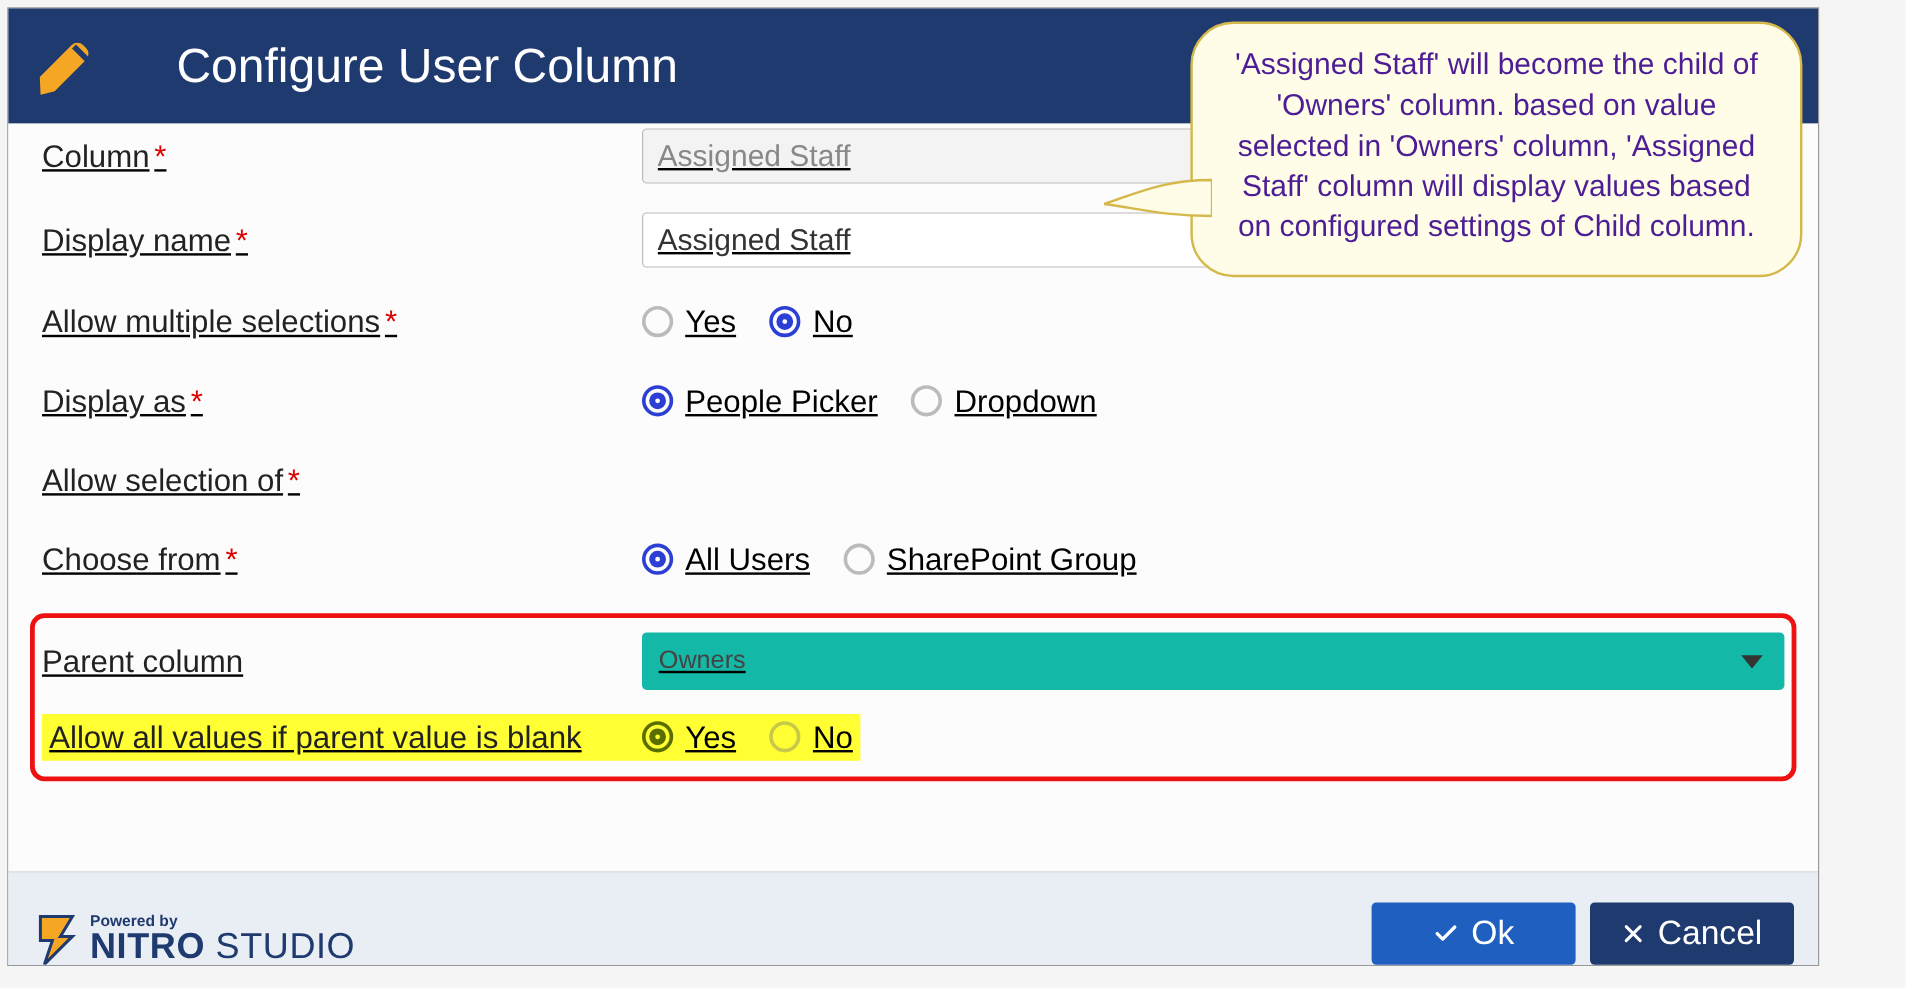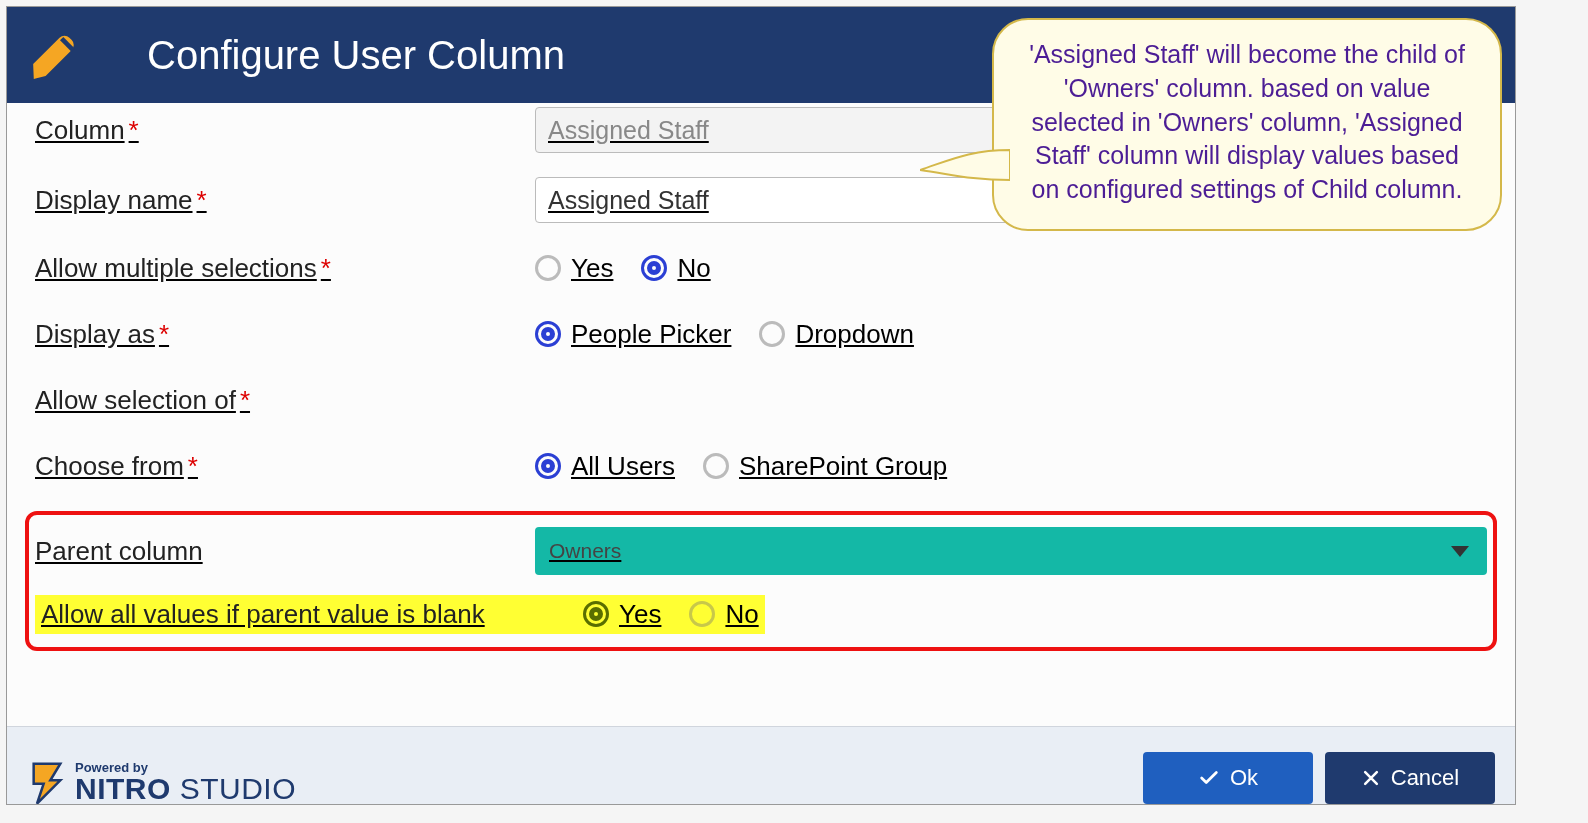--- a/index.html
+++ b/index.html
@@ -114,21 +114,20 @@
     border: 4px solid #e11;
     border-radius: 12px;
     padding: 12px 6px 8px 6px;
     margin: 0 -10px 10px -10px;
   }
   .highlight-yellow {
     background: #ffff33;
     display: inline-flex;
     align-items: center;
     padding: 4px 6px;
-    gap: 48px;
   }
   .highlight-row .label { width: 494px; }
 
   .select-wrap {
     position: relative;
     width: 100%;
   }
   .select-display {
     width: 100%;
     height: 48px;
@@ -168,21 +167,21 @@
   .brand-powered { font-size: 13px; font-weight: 600; }
   .brand-name { font-size: 30px; font-weight: 900; letter-spacing: .5px; }
   .brand-name .light { font-weight: 400; }
 
   .btns { display:flex; gap:12px; }
   .btn {
     height: 52px;
     min-width: 170px;
     border: none;
     border-radius: 4px;
-    font-size: 22px;
+    font-size: 28px;
     color: #fff;
     display: inline-flex;
     align-items: center;
     justify-content: center;
     gap: 10px;
     cursor: pointer;
     padding: 0 22px;
   }
   .btn-primary { background: #1f5fbf; }
   .btn-secondary { background: #1f3a6e; }

